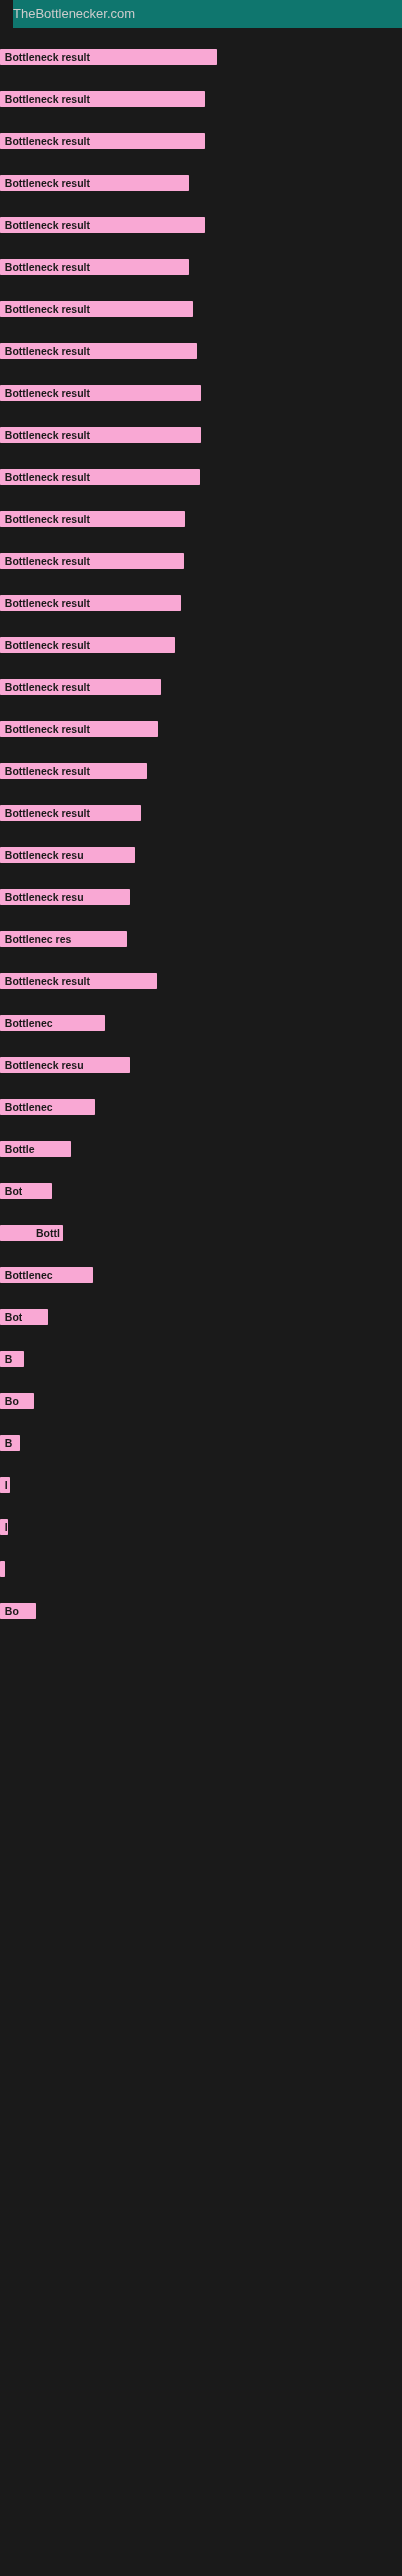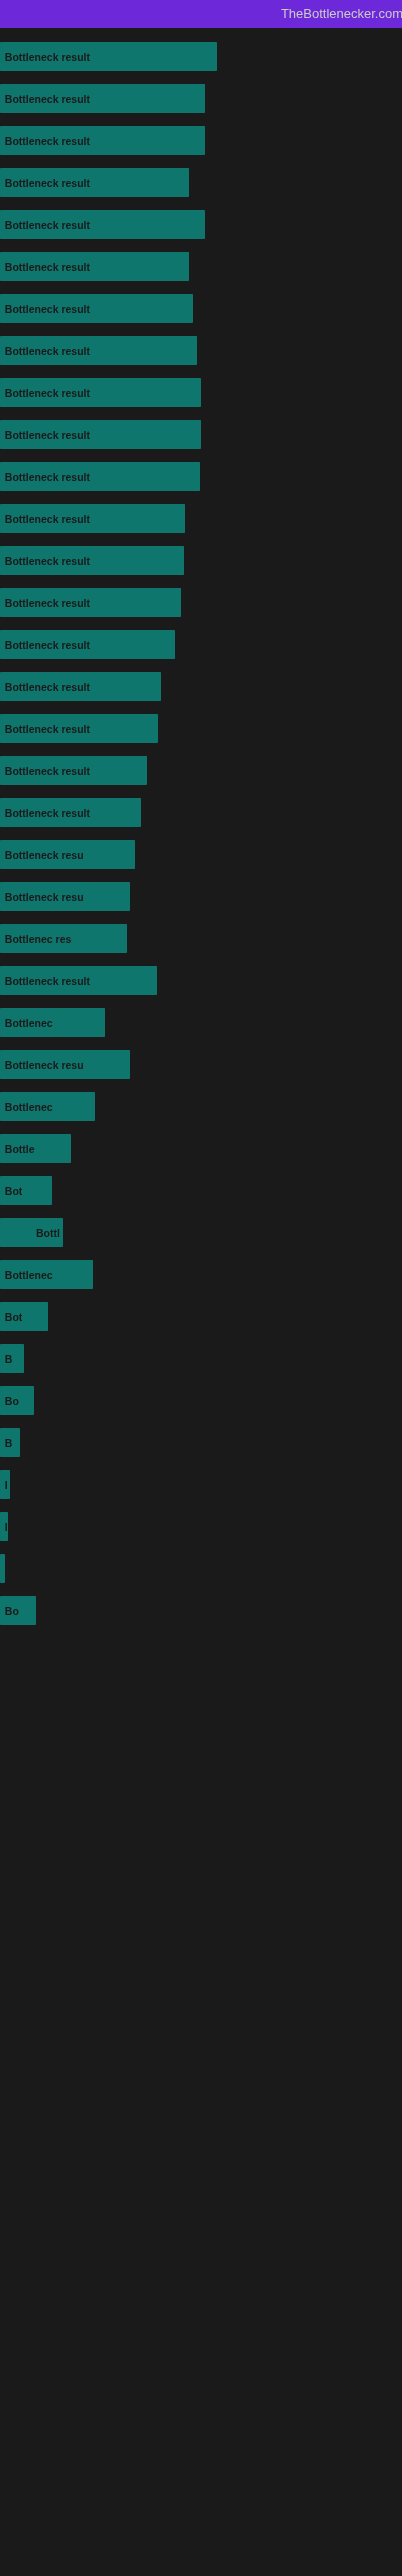--- a/index.html
+++ b/index.html
@@ -8,41 +8,42 @@
       box-sizing: border-box;
     }
     body {
       width: 403px;
       min-height: 2576px;
       background-color: #1a1a1a;
       font-family: Arial, sans-serif;
       position: relative;
     }
     .site-title {
-      text-align: right;
+      text-align: left;
       color: #cccccc;
       font-size: 13px;
       padding: 6.4px 0;
-      background-color: #6d28d9;
+      background-color: #0f766e;
+      margin-left: 13px;
     }
     .bars-container {
       padding: 8px 0;
       display: flex;
       flex-direction: column;
       gap: 0px;
     }
     .bar-row {
       display: flex;
       align-items: center;
       height: 42px;
       position: relative;
     }
     .bar {
-      background-color: #0f766e;
-      height: 29px;
+      background-color: #f9a8d4;
+      height: 16px;
       display: flex;
       align-items: center;
       padding-left: 4.8px;
       position: relative;
       border-radius: 0.8px;
     }
     .bar-label {
       color: #1a1a1a;
       font-size: 10.5px;
       font-weight: bold;

